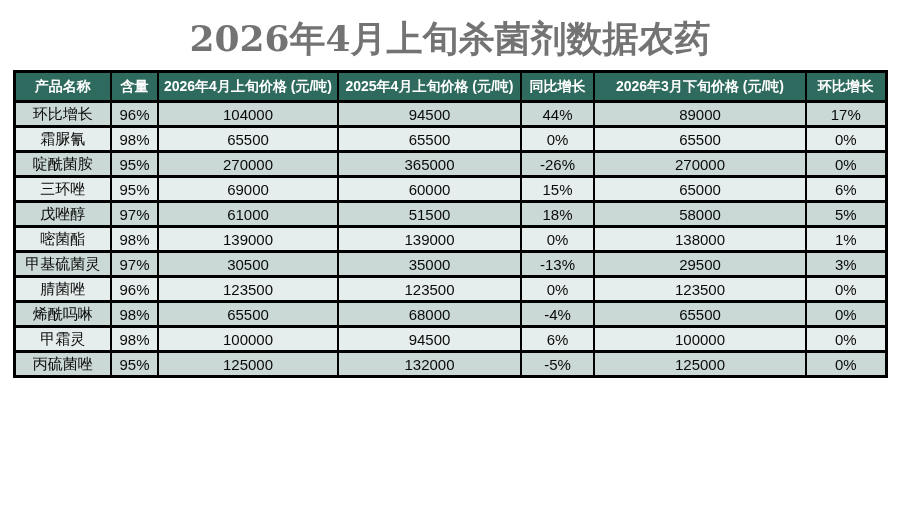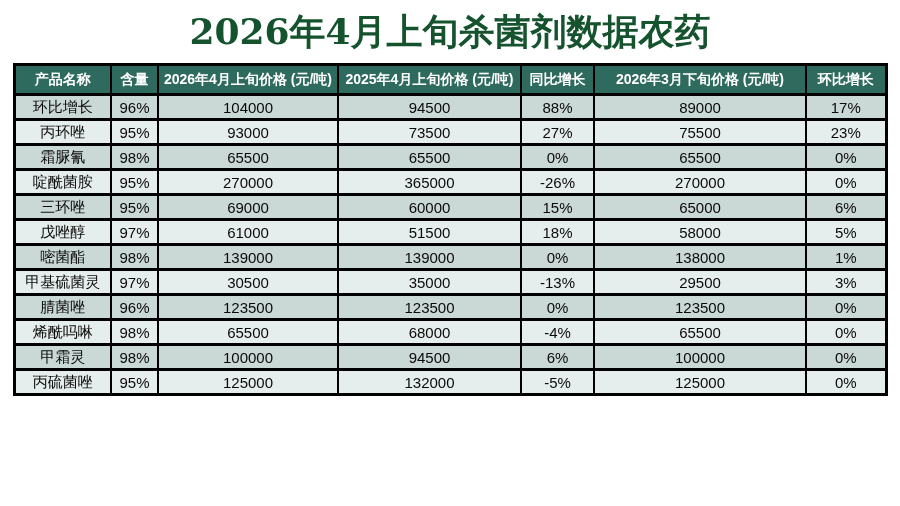--- a/index.html
+++ b/index.html
@@ -12,27 +12,27 @@
     --page-bg:#ffffff;
   }
   html,body{margin:0;padding:0;}
   body{
     width:900px;height:506px;overflow:hidden;
     background:var(--page-bg);
     font-family:"Liberation Sans","DejaVu Sans",sans-serif;
     color:var(--text);
   }
   .title{
-    margin:9px 0 9px 0;
+    margin:16px 0 9px 0;
     text-align:center;
     font-family:"DejaVu Serif","Liberation Serif",serif;
     font-size:36px;
     font-weight:bold;
     line-height:1.25;
-    color:#14532d;
+    color:#737373;
   }
   table.price-table{
     width:872px;
     margin:0 auto;
     border-collapse:collapse;
     table-layout:fixed;
     border:3px solid var(--border);
   }
   table.price-table th{
     background:var(--header-bg);
@@ -88,32 +88,23 @@
         <th>2026年3月下旬价格 (元/吨)</th>
         <th>环比增长</th>
       </tr>
   </thead>
   <tbody>
       <tr>
         <td>环比增长</td>
         <td>96%</td>
         <td>104000</td>
         <td>94500</td>
-        <td>88%</td>
+        <td>44%</td>
         <td>89000</td>
         <td>17%</td>
-      </tr>
-      <tr>
-        <td>丙环唑</td>
-        <td>95%</td>
-        <td>93000</td>
-        <td>73500</td>
-        <td>27%</td>
-        <td>75500</td>
-        <td>23%</td>
       </tr>
       <tr>
         <td>霜脲氰</td>
         <td>98%</td>
         <td>65500</td>
         <td>65500</td>
         <td>0%</td>
         <td>65500</td>
         <td>0%</td>
       </tr>

